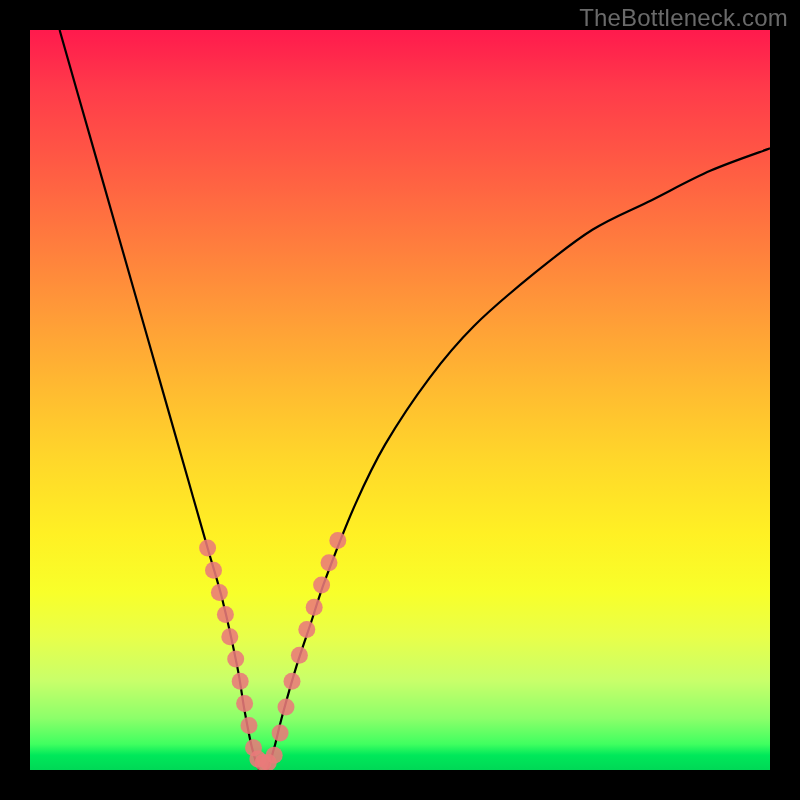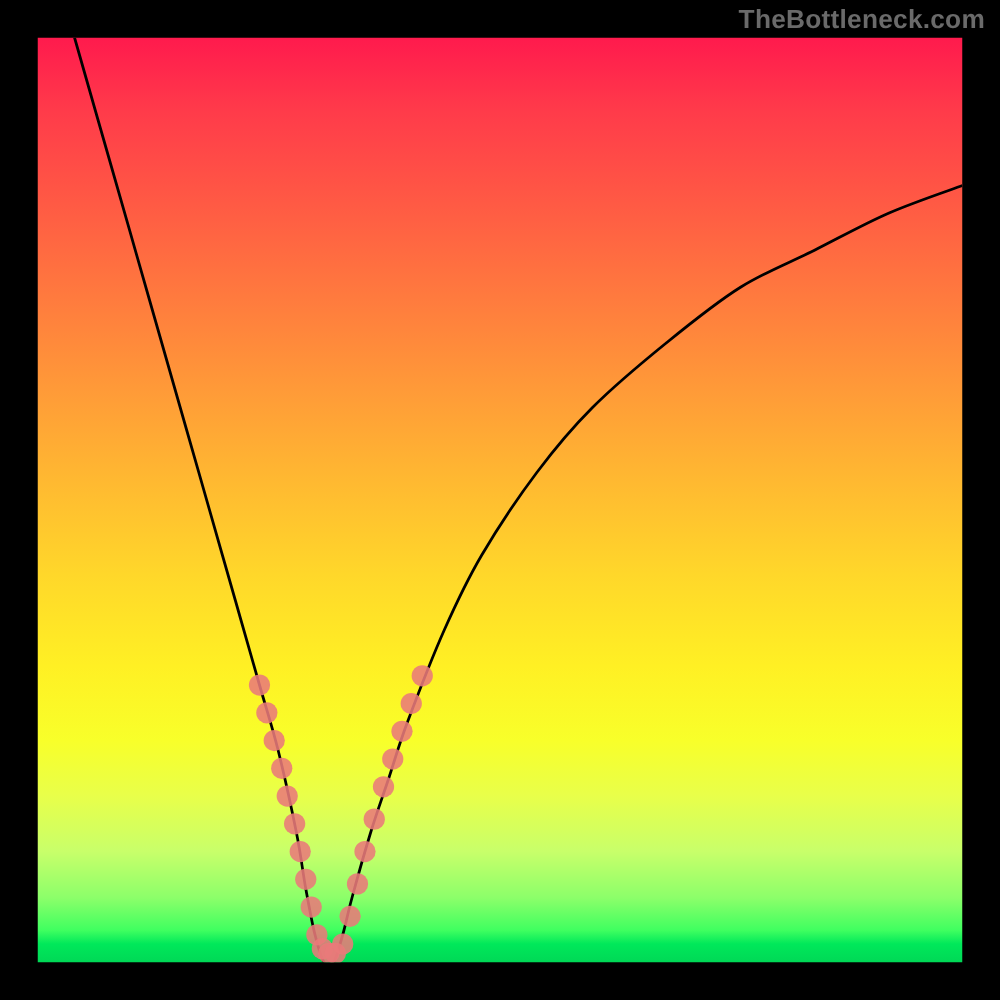--- a/index.html
+++ b/index.html
@@ -48,22 +48,22 @@
       #40ff60 96.5%,
       #00e85a 98%,
       #00d856 100%
     );
   }
   .watermark {
     position: absolute;
     top: 4px;
     right: 12px;
     color: #6a6a6a;
-    font-size: 21px;
-    font-weight: 700;
+    font-size: 24px;
+    font-weight: 400;
     letter-spacing: 0.2px;
     pointer-events: none;
     user-select: none;
   }
   svg.curve {
     position: absolute;
     inset: 0;
   }
 </style>
 </head>

